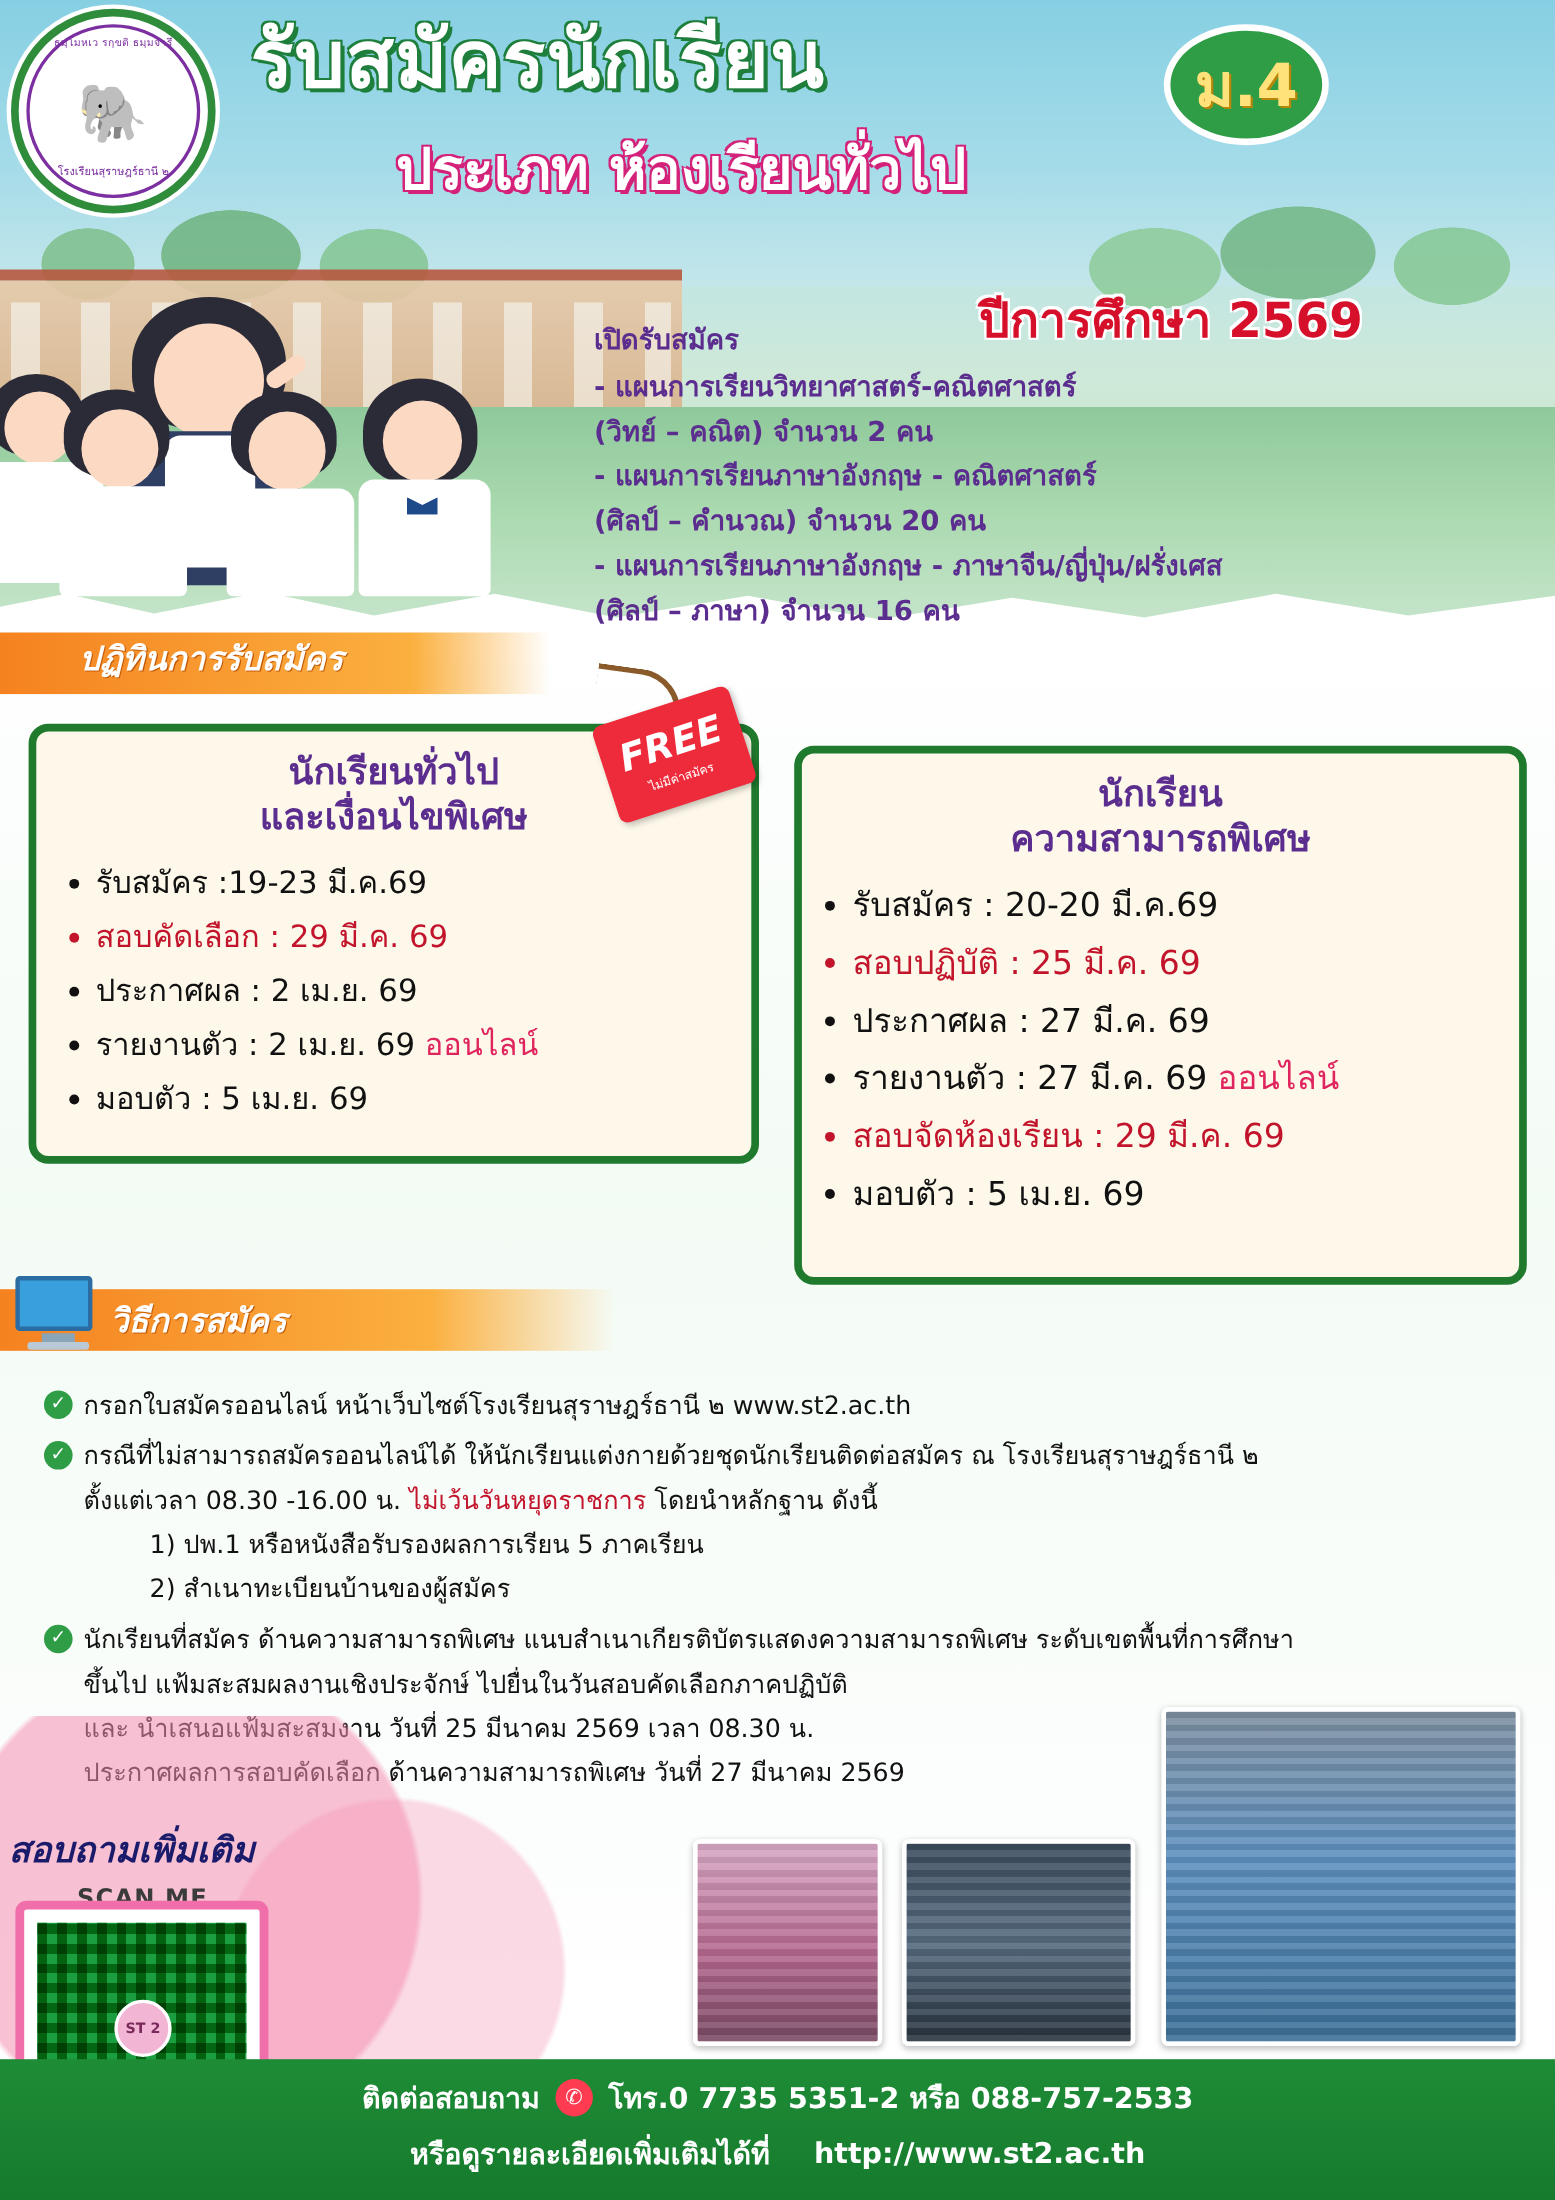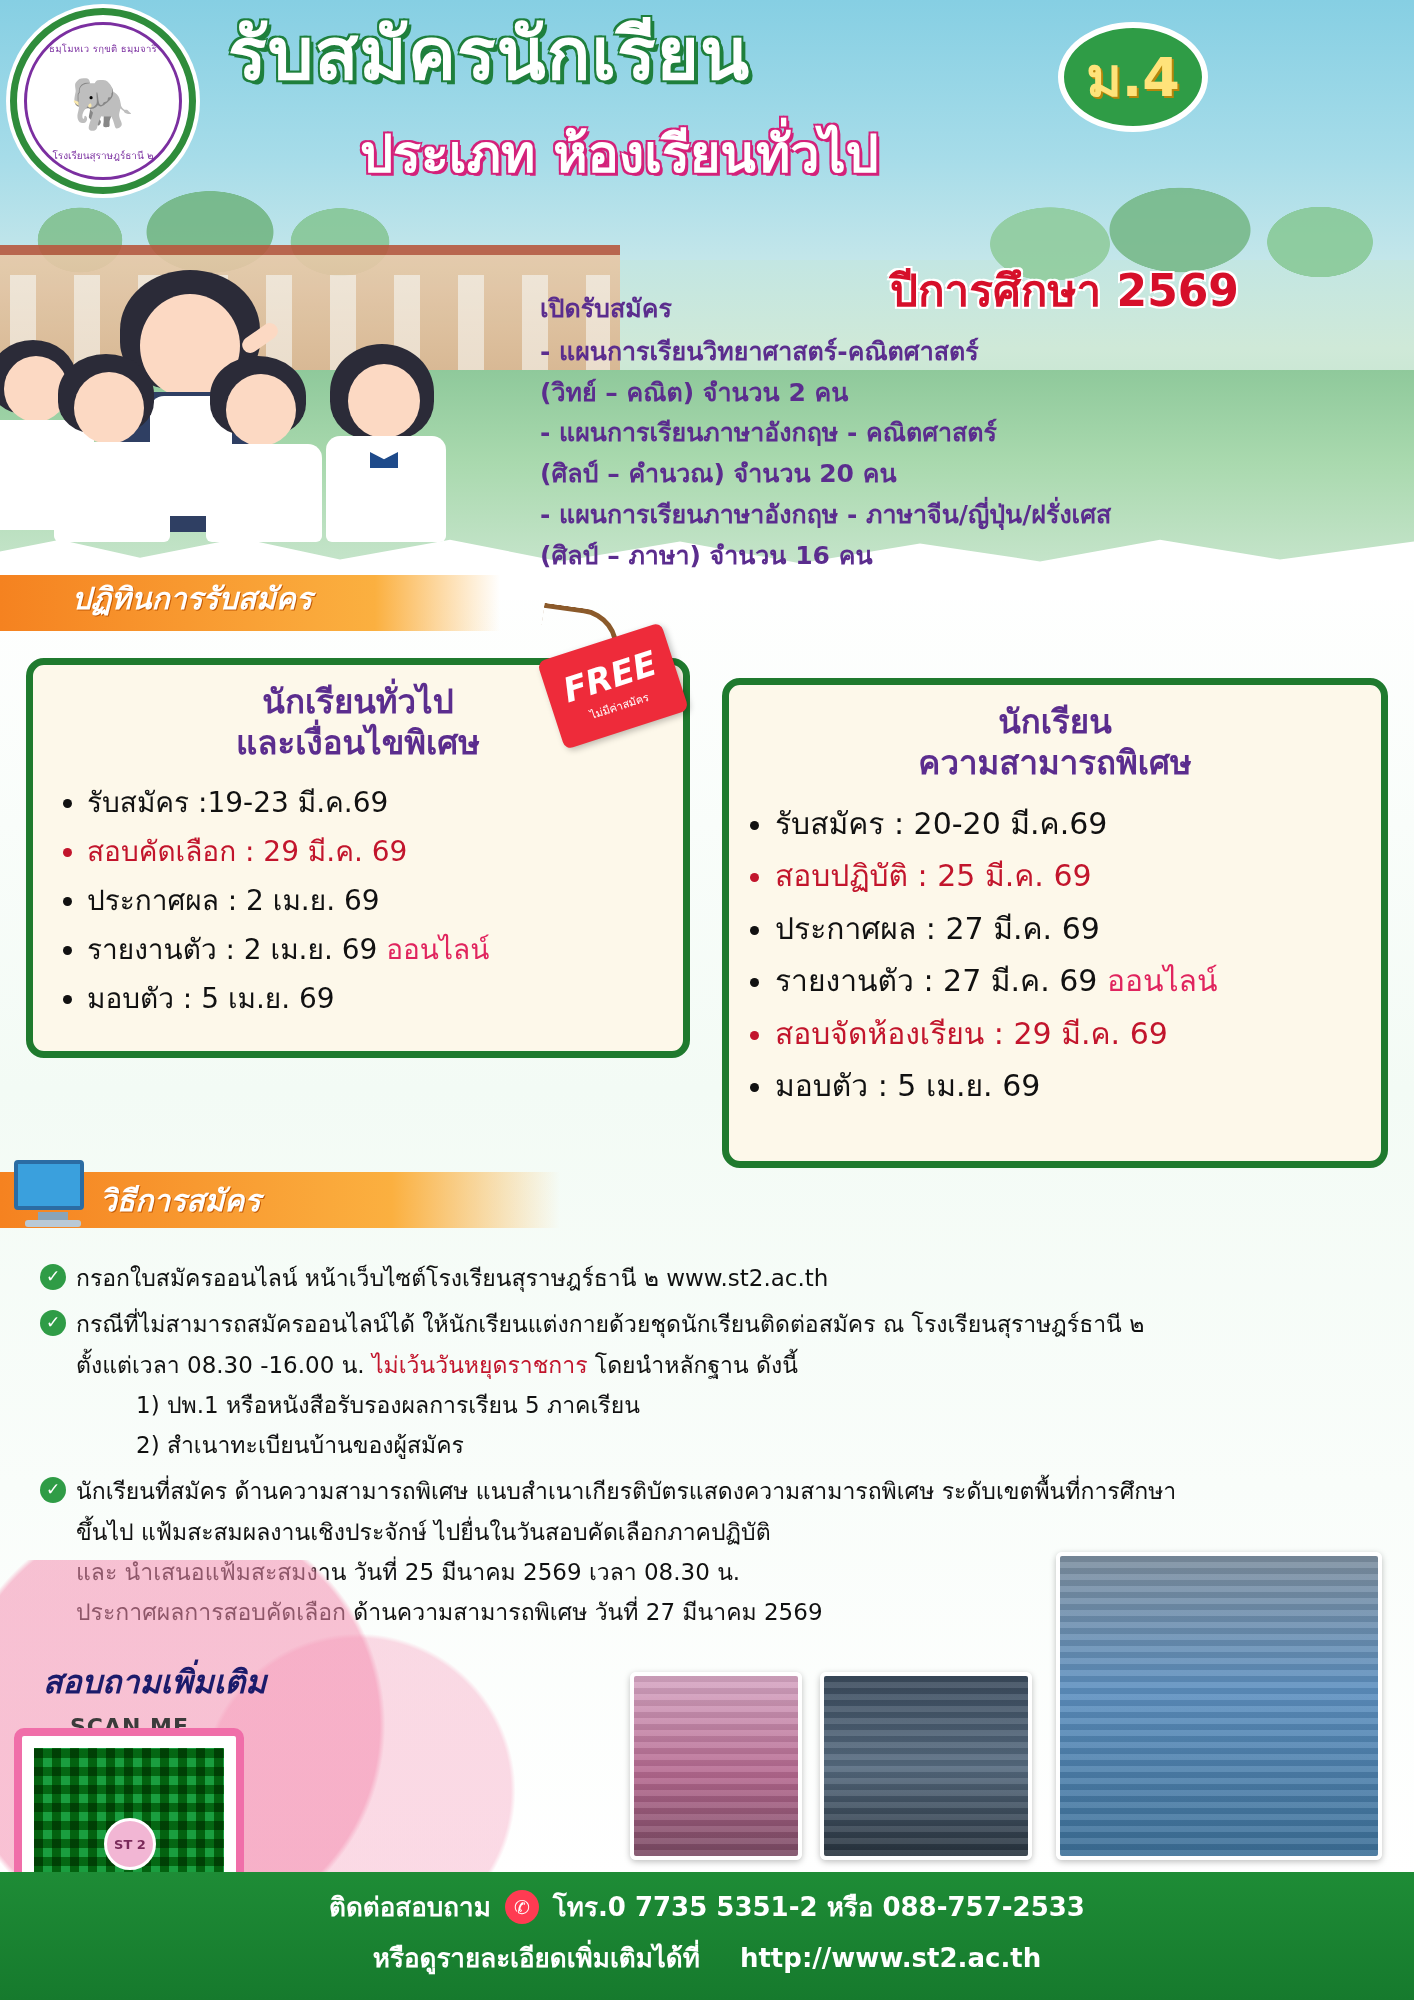--- a/index.html
+++ b/index.html
@@ -53,21 +53,21 @@
   .seal {
     position:absolute; left: 10px; top: 8px; width: 186px; height: 186px; border-radius: 50%;
     background: #ffffff; border: 7px solid #2f8c3b; display:flex; align-items:center; justify-content:center;
     box-shadow: 0 0 0 4px #ffffff;
   }
   .seal-inner{
     width: 158px; height:158px; border-radius:50%; border:3px solid #7b2fa0;
     display:flex; align-items:center; justify-content:center; flex-direction:column;
     color:#7b2fa0; font-size:10px; text-align:center; position:relative;
   }
-  .seal-top-text{ position:absolute; top:16px; left:0; width:100%; font-size:9.5px; letter-spacing:.3px;text-align:center;}
+  .seal-top-text{ position:absolute; top:6px; left:0; width:100%; font-size:9.5px; letter-spacing:.3px;text-align:center;}
   .seal-bottom-text{ position:absolute; bottom:14px; left:0; width:100%; font-size:10px;}
   .seal-glyph{ font-size:52px; line-height:1; margin-top:6px; color:#8e2fb0;}
 
   
   .title-main {
     position:absolute; left: 228px; top: 18px; width: 800px;
     font-size: 72px; font-weight: 700; color: #ffffff; letter-spacing: 1px;
     text-shadow: 4px 4px 0 #1e7f3c, -2px -2px 0 #1e7f3c, 2px -2px 0 #1e7f3c, -2px 2px 0 #1e7f3c;
     line-height: 1.05;
     font-family: Liberation Serif, serif;
@@ -155,21 +155,21 @@
   }
   .howto .item { display:flex; align-items:flex-start; margin-bottom: 6px; }
   .check {
     flex: 0 0 auto; width: 26px; height: 26px; border-radius:50%; background:#2f9c46; color:#fff;
     font-size: 17px; display:flex; align-items:center; justify-content:center; margin: 6px 10px 0 0;
   }
   .howto .indent { margin-left: 60px; }
 
   
   .contact-title {
-    position:absolute; left: 43px; top: 1656px; font-size: 32px; font-weight:700; color:#1b1b6b; font-style:italic;
+    position:absolute; left: 8px; top: 1656px; font-size: 32px; font-weight:700; color:#1b1b6b; font-style:italic;
   }
   .scanme {
     position:absolute; left: 70px; top: 1700px; font-size: 22px; color:#3b3b3b; font-weight:700; letter-spacing:1px;margin-top:14px;
   }
   .qr-frame {
     position:absolute; left: 14px; top: 1728px; width: 230px; height: 236px;
     border: 8px solid #f06ea9; border-radius: 10px; background:#ffffff;
   }
   .qr {
     position:absolute; left: 34px; top: 1748px; width: 190px; height: 190px;

